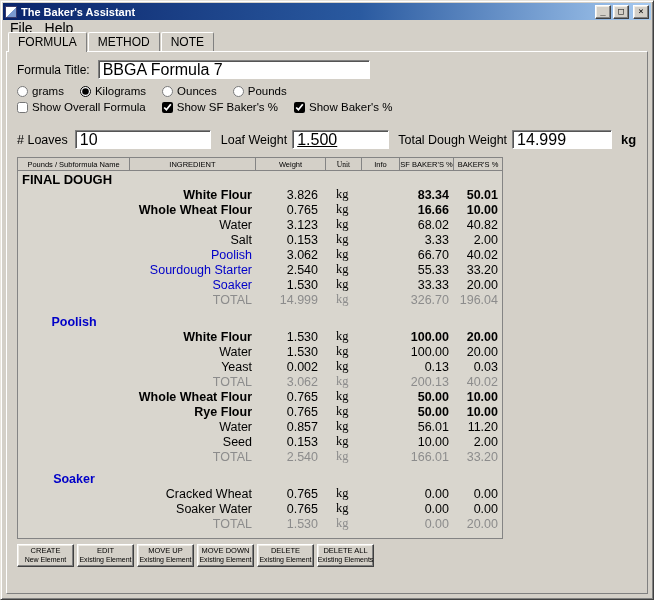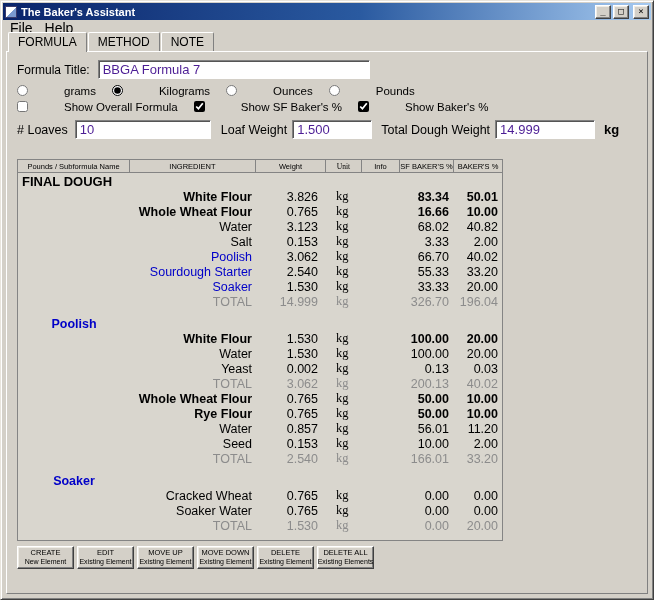--- a/index.html
+++ b/index.html
@@ -35,38 +35,38 @@
     border-radius:2px 2px 0 0; position:relative; }
   .tab.active { padding-bottom:3px; top:1px; background:#d4d0c8; z-index:3; }
 
   
   .tab-page { flex:1; margin:0 3px 3px 3px; background:#d4d0c8; position:relative; z-index:1;
     border:1px solid #808080; border-top-color:#fff; border-left-color:#fff;
     padding:8px 6px 4px 10px; }
 
   .form-row { display:flex; align-items:center; }
   .lbl { font-size:12px; }
-  .textbox { background:#fff; color:#4c1d95; font-family:"Liberation Sans",sans-serif; font-size:13px;
+  .textbox { background:#fff; color:#000000; font-family:"Liberation Sans",sans-serif; font-size:16px;
     border:1px solid #808080; border-bottom-color:#fff; border-right-color:#fff;
     box-shadow: inset 1px 1px 0 #555; padding:2px 4px; height:19px; }
 
   .title-row { margin-bottom:6px; }
   .title-row .lbl { margin-right:8px; }
   .title-input { width:272px; }
 
   .radio-row { margin-bottom:4px; }
-  .radio-row label, .check-row label { display:flex; font-size:11.5px; margin-right:16px; cursor:default;gap:32px; }
+  .radio-row label, .check-row label { display:flex; align-items:center; font-size:11.5px; margin-right:16px; cursor:default; }
   .radio-row input, .check-row input { width:11px; height:11px; margin-right:4px; accent-color:#000; }
 
-  .check-row { margin-bottom:7px; }
-
-  .loaves-row { margin-bottom:20px; font-size:12.5px; }
+  .check-row { margin-bottom:17px; }
+
+  .loaves-row { margin-bottom:8px; font-size:12.5px; }
   .loaves-row .lbl { font-size:12.5px; }
   .in-loaves { width:136px; margin:0 10px 0 7px; }
-  .in-loafwt { width:80px; margin:0 9px 0 5px; }
+  .in-loafwt { width:97px; margin:0 9px 0 5px;text-decoration:underline; }
   .in-totalwt { width:100px; margin:0 9px 0 5px; }
   .kg-suffix { font-weight:bold; font-size:13px; }
 
   
   .grid { width:486px; }
   .thead { display:flex; background:#d4d0c8; border:1px solid #848484; height:14px; }
   .hc { flex:none; display:flex; align-items:center; justify-content:center; font-size:7.5px;
     border-right:1px solid #848484; white-space:nowrap; overflow:hidden; padding:0 !important; text-align:center; }
   .hc:last-child { border-right:none; }
   .tbody { border:1px solid #848484; border-top:none; background:#d9d6ce; padding:1px 0 7px 0; }

